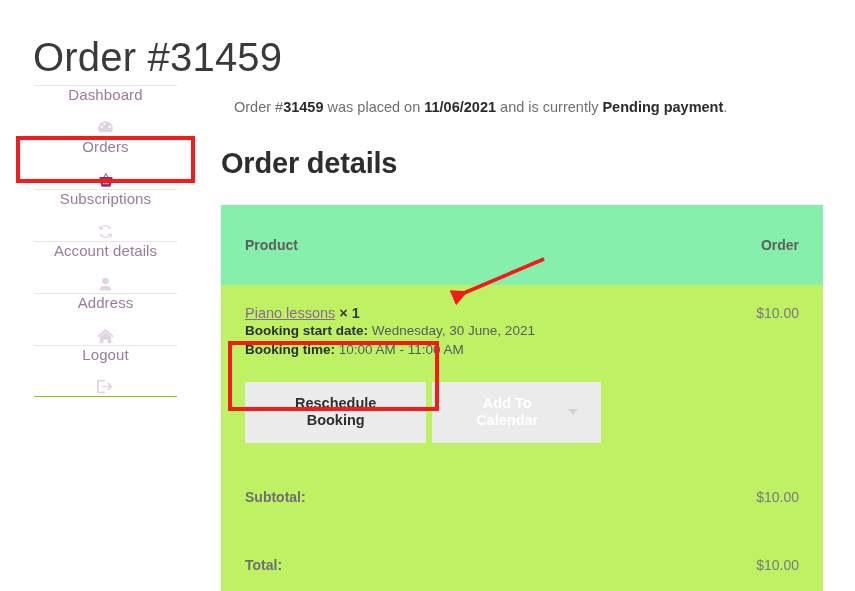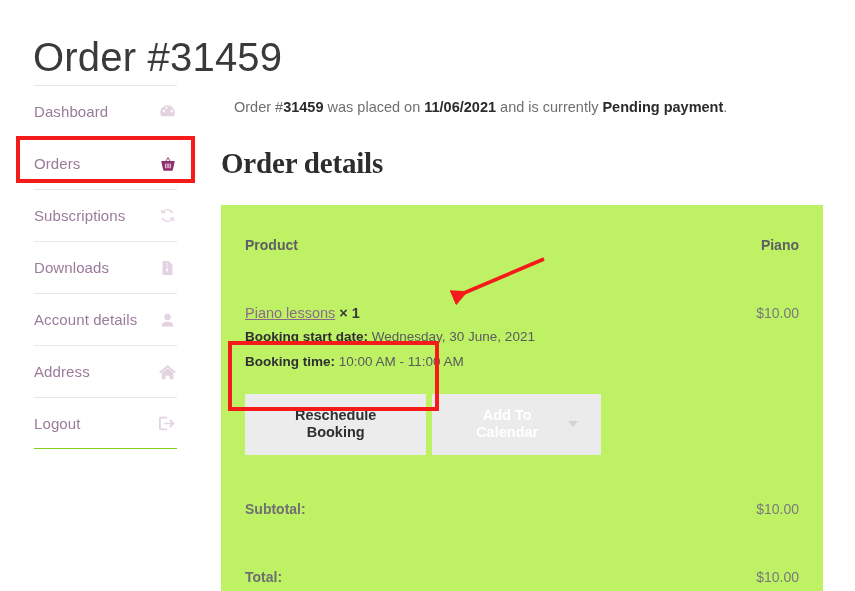--- a/index.html
+++ b/index.html
@@ -37,20 +37,21 @@
     width: 143px;
   }
   .sidebar-item {
     position: relative;
     border-top: 1px solid #e8e6e8;
     height: 52px;
     display: flex;
     align-items: center;
     justify-content: space-between;
     box-sizing: border-box;
+    flex-direction: column;
   }
   .sidebar-item:last-child {
     border-bottom: 1px solid #84cc16;
   }
   .sidebar-label {
     font-size: 15px;
     color: #9b7b9b;
     font-weight: 400;
     letter-spacing: .1px;
   }
@@ -80,32 +81,31 @@
     margin: 13px;
   }
   .order-status b { color: #2b2b2b; font-weight: 700; }
 
   .section-title {
     font-size: 29px;
     font-weight: 700;
     color: #2d2d2d;
     margin: 28px 0 0 0;
     letter-spacing: -0.2px;
-    font-family: Liberation Serif, serif;
   }
 
   
   .order-table {
     margin-top: 25px;
     width: 602px;
     border-collapse: collapse;
     table-layout: fixed;
   }
   .order-table thead th {
-    background: #bef264;
+    background: #86efac;
     font-size: 14px;
     font-weight: 700;
     color: #5f5f63;
     padding: 32px 24px 32px 24px;
     text-align: left;
     border: none;
   }
   .order-table thead th.col-total {
     text-align: right;
     width: 150px;
@@ -126,21 +126,20 @@
   }
   .product-link {
     color: #8a6b8a;
     text-decoration: underline;
     font-size: 14.5px;
   }
   .qty { color: #3a3a3a; font-weight: 700; font-size: 14.5px; }
   .meta-line {
     font-size: 13.5px;
     color: #5a5a5e;
-    margin-top: 6px;
     line-height: 1.45;
   }
   .meta-line .meta-label { font-weight: 700; color: #2f2f33; }
 
   .btn-row {
     margin-top: 22px;
     display: flex;
     align-items: center;
     gap: 6px;
   }
@@ -229,28 +228,20 @@
 
   <div class="sidebar-item">
     <span class="sidebar-label">Subscriptions</span>
     <span class="sidebar-icon">
       <svg viewBox="0 0 24 24" width="19" height="19" fill="currentColor" aria-hidden="true">
         <path d="M19.3 8.5A8 8 0 0 0 5.6 6.8l-.5-2.2-1.7.4 1.1 4.9 4.9-1.1-.4-1.7-2.4.6a6.2 6.2 0 0 1 10.6 1.4l1.7-.6zM4.7 15.5a8 8 0 0 0 13.7 1.7l.5 2.2 1.7-.4-1.1-4.9-4.9 1.1.4 1.7 2.4-.6A6.2 6.2 0 0 1 6.8 14.9l-2.1.6z"></path>
       </svg>
     </span>
   </div>
 
-  <div class="sidebar-item">
-    <span class="sidebar-label">Downloads</span>
-    <span class="sidebar-icon">
-      <svg viewBox="0 0 24 24" width="17" height="18" fill="currentColor" aria-hidden="true">
-        <path d="M13.8 2H6.2A1.2 1.2 0 0 0 5 3.2v17.6A1.2 1.2 0 0 0 6.2 22h11.6a1.2 1.2 0 0 0 1.2-1.2V7.4L13.8 2zm-3.3 3.1h1.6v1.6h-1.6V5.1zm0 3.2h1.6v1.6h-1.6V8.3zm2 8.2h-2.4v-4.3h2.4v4.3z"></path>
-      </svg>
-    </span>
-  </div>
 
   <div class="sidebar-item">
     <span class="sidebar-label">Account details</span>
     <span class="sidebar-icon">
       <svg viewBox="0 0 24 24" width="17" height="18" fill="currentColor" aria-hidden="true">
         <path d="M12 12.3a4.6 4.6 0 1 0 0-9.2 4.6 4.6 0 0 0 0 9.2zm0 2.1c-3.4 0-8 1.8-8 4.3V21h16v-2.3c0-2.5-4.6-4.3-8-4.3z"></path>
       </svg>
     </span>
   </div>
 
@@ -277,21 +268,21 @@
 <section class="main">
 
   <p class="order-status"><span>Order #</span><b>31459</b><span> was placed on </span><b>11/06/2021</b><span> and is currently </span><b>Pending payment</b><span>.</span></p>
 
   <h2 class="section-title">Order details</h2>
 
   <table class="order-table">
     <thead>
       <tr>
         <th class="col-product">Product</th>
-        <th class="col-total">Piano</th>
+        <th class="col-total">Order</th>
       </tr>
     </thead>
     <tbody>
       <tr>
         <td>
           <div>
             <a href="#" class="product-link">Piano lessons</a>
             <span class="qty">× 1</span>
           </div>
           <div class="meta-line">

